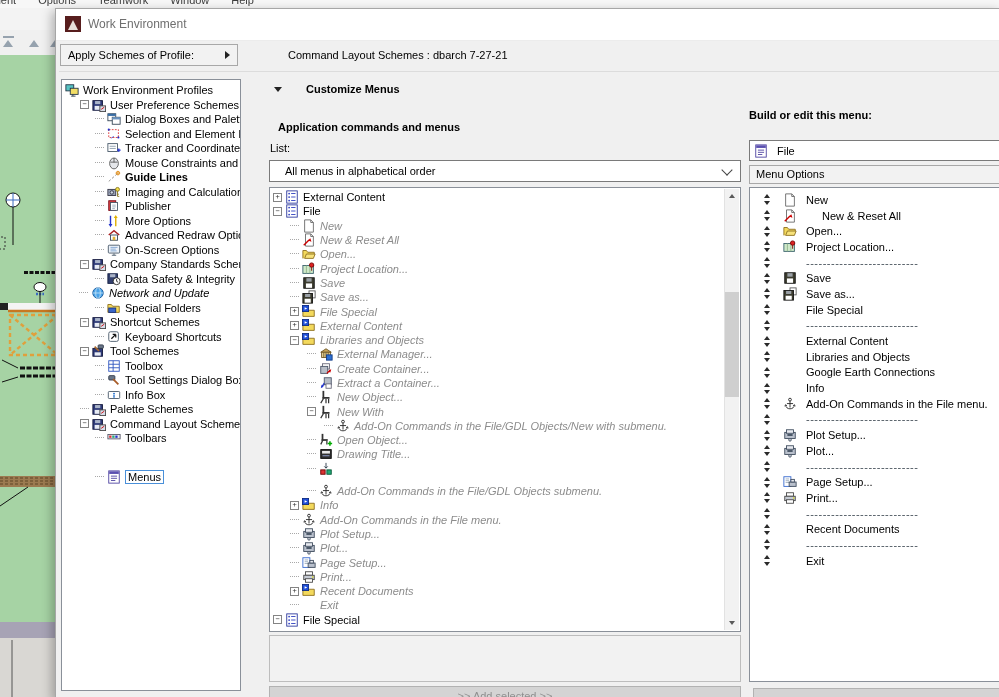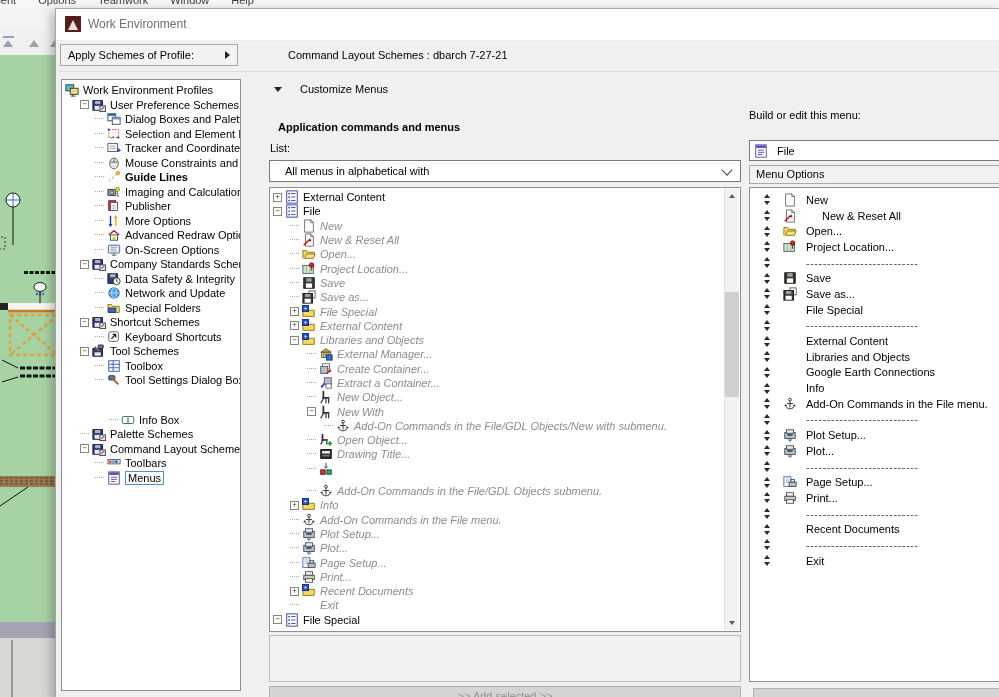--- a/index.html
+++ b/index.html
@@ -22,41 +22,41 @@
   #dlgtitle{position:absolute;left:32px;top:0;line-height:31px;color:#6f6f6f;font-size:12px}
   #applybtn{position:absolute;left:4px;top:35px;width:178px;height:22px;background:#f2f2f2;border:1px solid #a8a8a8;
      display:flex;align-items:center;justify-content:space-between;padding:0 7px;box-sizing:border-box;cursor:default}
   #applybtn .arr{width:0;height:0;border-top:4px solid transparent;border-bottom:4px solid transparent;border-left:5px solid #222}
   #schemetitle{position:absolute;left:232px;top:35px;height:22px;line-height:22px;color:#000}
   #hline{position:absolute;left:3px;right:0;top:62px;border-top:1px solid #dcdcdc}
   
   #left-tree{position:absolute;left:5px;top:70px;width:180px;height:612px;background:#fff;border:1px solid #8a9099;
      overflow:hidden;padding-top:3px;box-sizing:border-box}
   
-  #sect{position:absolute;left:218px;top:74px;display:flex;align-items:center;gap:18px;font-weight:normal}
+  #sect{position:absolute;left:218px;top:74px;display:flex;align-items:center;gap:24px;font-weight:bold}
   .tri-down{width:0;height:0;border-left:4px solid transparent;border-right:4px solid transparent;border-top:5px solid #222}
   #h2mid{position:absolute;left:222px;top:112px;font-weight:bold}
   #listlabel{position:absolute;left:214px;top:133px}
   #combo{position:absolute;left:213px;top:151px;width:472px;height:22px;background:#fff;border:1px solid #7a7a7a;
      box-sizing:border-box;line-height:20px;padding-left:15px;cursor:default}
   #combo .chev{position:absolute;right:9px;top:5px;width:7px;height:7px;border-right:1.6px solid #444;border-bottom:1.6px solid #444;transform:rotate(45deg)}
   #mid-list{position:absolute;left:213px;top:178px;width:472px;height:445px;background:#fff;border:1px solid #8a9099;box-sizing:border-box;overflow:hidden}
   #mid-rows{position:absolute;left:0;top:2px;right:15px;bottom:0}
   
   .vsb{position:absolute;top:1px;right:1px;bottom:1px;width:14px;background:#f2f2f2;border-left:1px solid #e2e2e2}
   .sb-btn{position:absolute;left:0;width:14px;height:14px;background:#f2f2f2}
   .sb-btn span{position:absolute;left:3.5px;width:0;height:0;border-left:3.5px solid transparent;border-right:3.5px solid transparent}
   .sb-up{top:0}.sb-up span{top:5px;border-bottom:4px solid #5a5a5a}
   .sb-dn{bottom:0}.sb-dn span{top:5px;border-top:4px solid #5a5a5a}
   .sb-thumb{position:absolute;left:0;width:14px;background:#cfcfcf}
   #descbox{position:absolute;left:213px;top:626px;width:472px;height:47px;background:#f2f2f2;border:1px solid #bdbdbd;box-sizing:border-box}
   #addbtn{position:absolute;left:213px;top:677px;width:472px;height:20px;background:#d4d4d4;border:1px solid #b2b2b2;
      color:#8f8f8f;text-align:center;font-family:inherit;font-size:11px}
   
-  #h2right{position:absolute;left:693px;top:100px;font-weight:normal}
+  #h2right{position:absolute;left:693px;top:100px;font-weight:bold}
   #filefield{position:absolute;left:693px;top:131px;width:252px;height:21px;background:#fff;border:1px solid #7a7a7a;
      box-sizing:border-box;display:flex;align-items:center;padding-left:4px;gap:5px}
   #menuopts{position:absolute;left:693px;top:156px;width:252px;height:19px;background:#f2f2f2;border:1px solid #a8a8a8;
      box-sizing:border-box;line-height:17px;padding-left:6px;cursor:default}
   #right-list{position:absolute;left:693px;top:178px;width:252px;height:495px;background:#fff;border:1px solid #8a9099;
      box-sizing:border-box;overflow:hidden;padding-top:4px}
   #rbottom{position:absolute;left:697px;top:679px;right:0;height:10px;background:#d4d4d4;border:1px solid #b2b2b2}
   
   .trow{display:flex;align-items:center;white-space:nowrap;overflow:hidden}
   .exp{flex:none;width:9px;height:9px;border:1px solid #848484;background:#fff;box-sizing:border-box;
@@ -449,21 +449,21 @@
         </svg>
         <span>Company Standards Schemes</span>
       </div>
       <div class="trow" style="height: 14.5px; padding-left: 33px;">
         <span class="stub"></span>
         <svg class="ti">
           <use href="#i-data-safety"></use>
         </svg>
         <span>Data Safety &amp; Integrity</span>
       </div>
-      <div class="trow" style="height: 14.5px; padding-left: 33px;">
+      <div class="trow" style="height: 14.5px; padding-left: 17px; font-style: italic;">
         <span class="stub"></span>
         <svg class="ti">
           <use href="#i-network"></use>
         </svg>
         <span>Network and Update</span>
       </div>
       <div class="trow" style="height: 14.5px; padding-left: 33px;">
         <span class="stub"></span>
         <svg class="ti">
           <use href="#i-special-folders"></use>
@@ -498,21 +498,21 @@
         </svg>
         <span>Toolbox</span>
       </div>
       <div class="trow" style="height: 14.5px; padding-left: 33px;">
         <span class="stub"></span>
         <svg class="ti">
           <use href="#i-tool-settings"></use>
         </svg>
         <span>Tool Settings Dialog Boxes</span>
       </div>
-      <div class="trow" style="height: 14.5px; padding-left: 47px; margin-top: 25px;">
+      <div class="trow" style="height: 14.5px; padding-left: 33px;">
         <span class="stub"></span>
         <svg class="ti">
           <use href="#i-info-box"></use>
         </svg>
         <span>Info Box</span>
       </div>
       <div class="trow" style="height: 14.5px; padding-left: 18px;">
         <span class="stub"></span>
         <svg class="ti">
           <use href="#i-scheme"></use>
@@ -526,37 +526,37 @@
         </svg>
         <span>Command Layout Schemes</span>
       </div>
       <div class="trow" style="height: 14.5px; padding-left: 33px;">
         <span class="stub"></span>
         <svg class="ti">
           <use href="#i-toolbars"></use>
         </svg>
         <span>Toolbars</span>
       </div>
-      <div class="trow" style="height: 14.5px; padding-left: 33px;">
+      <div class="trow" style="height: 14.5px; padding-left: 33px; margin-top: 24px;">
         <span class="stub"></span>
         <svg class="ti">
           <use href="#i-menus"></use>
         </svg>
         <span class="sel-label">Menus</span>
       </div>
     </div>
 
   <div id="sect">
     <span class="tri-down"></span>
     <span>Customize Menus</span>
   </div>
   <div id="h2mid">Application commands and menus</div>
   <div id="listlabel">List:</div>
   <div id="combo">
-    <span>All menus in alphabetical with</span>
+    <span>All menus in alphabetical order</span>
     <span class="chev"></span>
   </div>
   <div id="mid-list">
     <div id="mid-rows">
         <div class="trow" style="height: 14.3px; padding-left: 3px;">
           <span class="exp">+</span>
           <svg class="ti">
             <use href="#i-menu"></use>
           </svg>
           <span>External Content</span>

